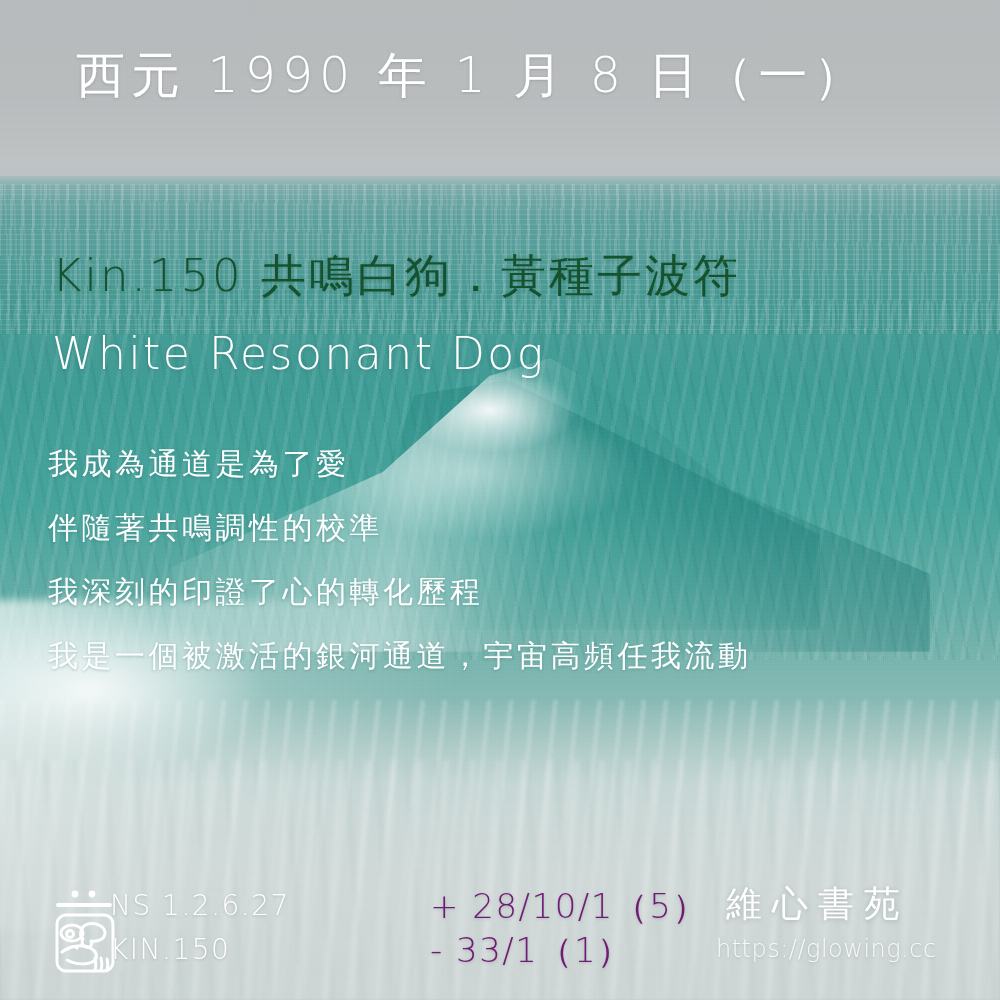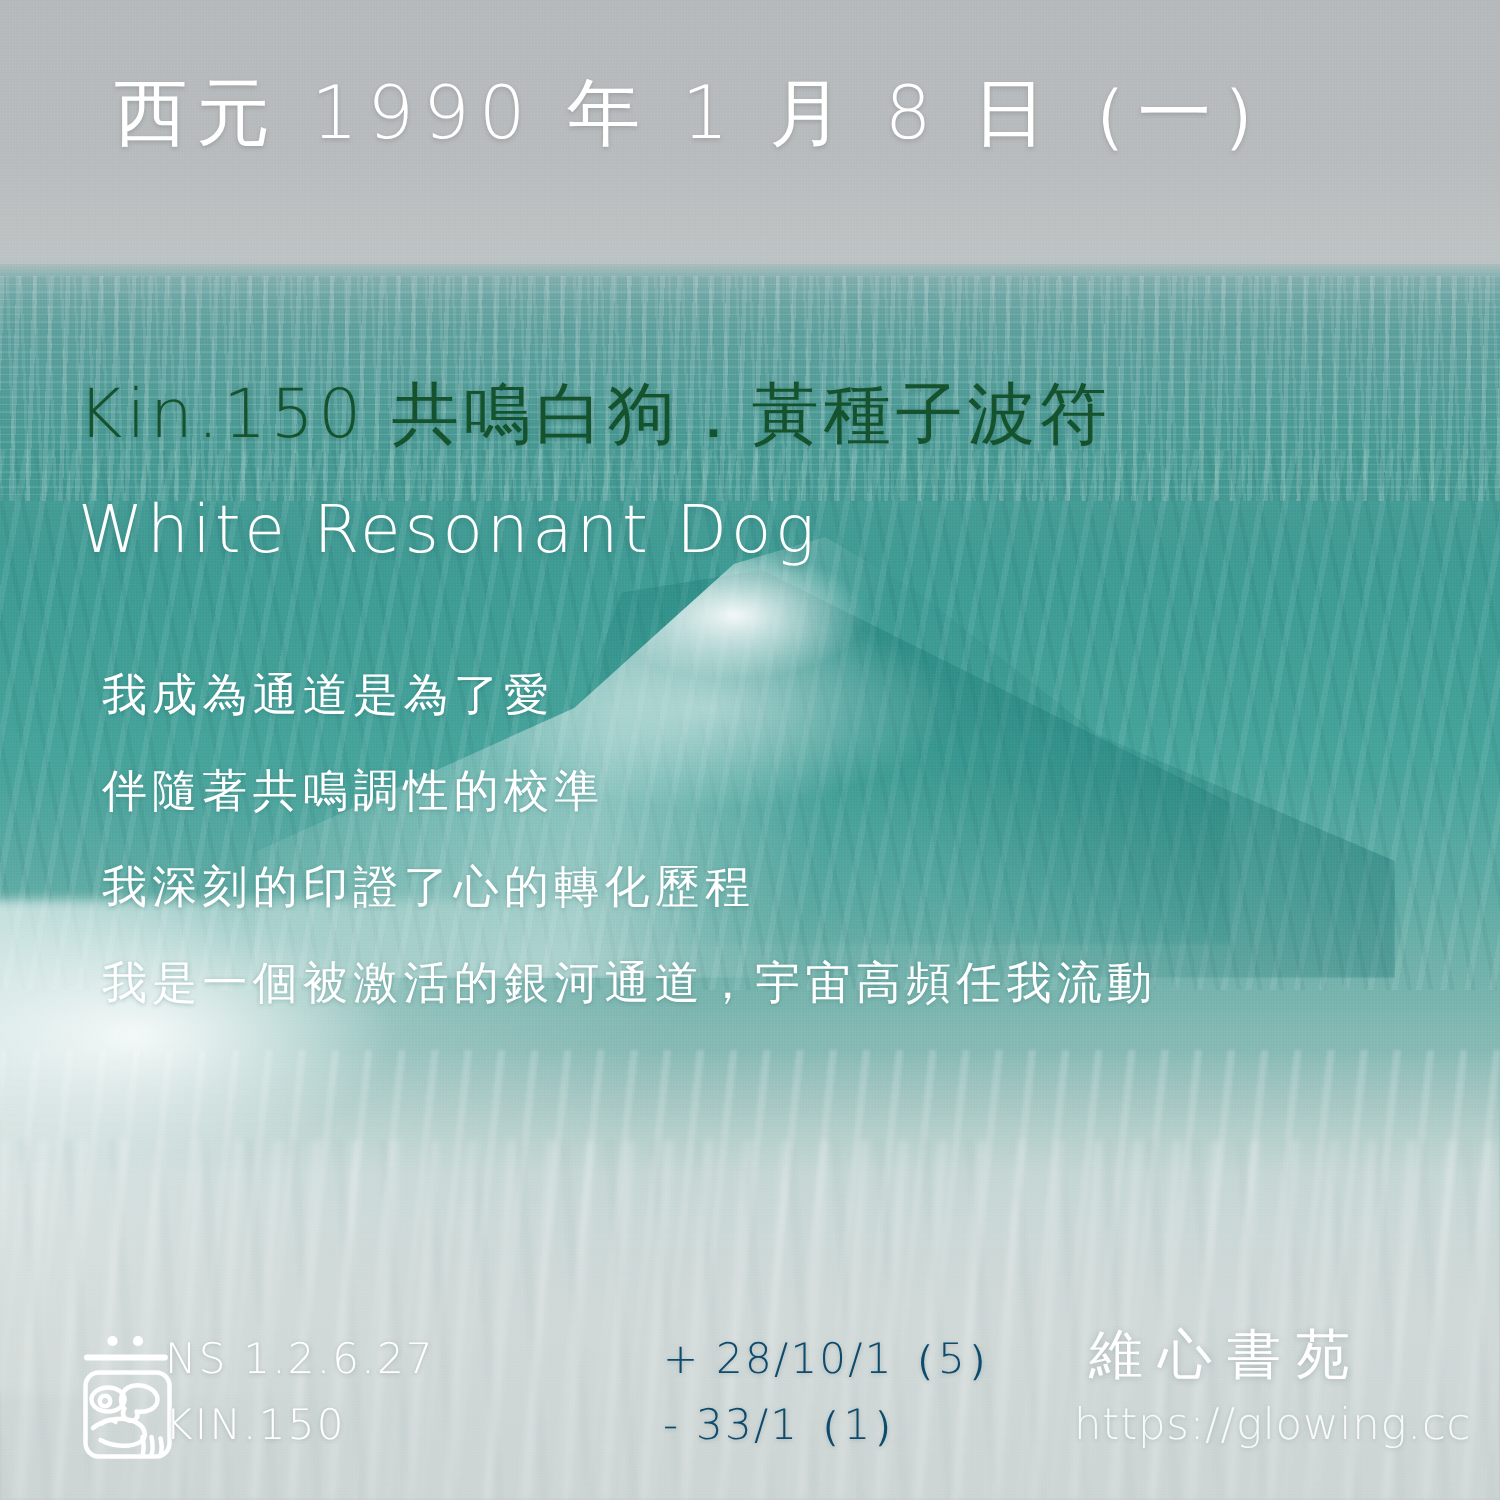--- a/index.html
+++ b/index.html
@@ -138,21 +138,21 @@
   }
   .kin-en{
     position:absolute; left:52px; top:326px;
     font-size:44px; line-height:56px;
     color:#ffffff; letter-spacing:2.5px;
     text-shadow:0 1px 4px rgba(20,80,80,.28);
     white-space:nowrap;
   }
 
   .verses{
-    position:absolute; left:68px; top:432px;
+    position:absolute; left:48px; top:432px;
     display:flex; flex-direction:column;
   }
   .verse{
     font-size:30px; line-height:64px; height:64px;
     color:#ffffff; letter-spacing:3.5px;
     text-shadow:0 1px 3px rgba(30,90,90,.30);
     white-space:nowrap;
   }
 
   
@@ -163,39 +163,38 @@
 
   .ns-block{
     position:absolute; left:110px; top:0px;
     font-size:28px; line-height:44px;
     color:#ffffff; letter-spacing:1.5px;
     text-shadow:0 1px 3px rgba(80,95,95,.28);
     white-space:nowrap;
   }
   .delta-block{
     position:absolute; left:430px; top:0px;
-    font-size:28px; line-height:44px;
-    color:#0c4a6e; letter-spacing:1.5px;
+    font-size:34px; line-height:44px;
+    color:#701a75; letter-spacing:1.5px;
     text-shadow:0 1px 3px rgba(80,95,95,.28);
     white-space:nowrap;
-    margin-left:12px;
   }
 
   .brand{
     position:absolute; left:716px; top:-4px; width:268px;
     text-align:left;
   }
   .brand-name{
     font-size:36px; line-height:48px;
     color:#ffffff; letter-spacing:10px; text-indent:10px;
     text-shadow:0 1px 4px rgba(80,95,95,.30);
     white-space:nowrap;
   }
   .brand-url{
-    font-size:29px; line-height:42px;
+    font-size:24px; line-height:42px;
     color:rgba(255,255,255,.88); letter-spacing:.5px;
     text-shadow:0 1px 3px rgba(80,95,95,.25);
     white-space:nowrap;
   }
 </style>
 </head>
 <body>
 
 <div class="card">
 

